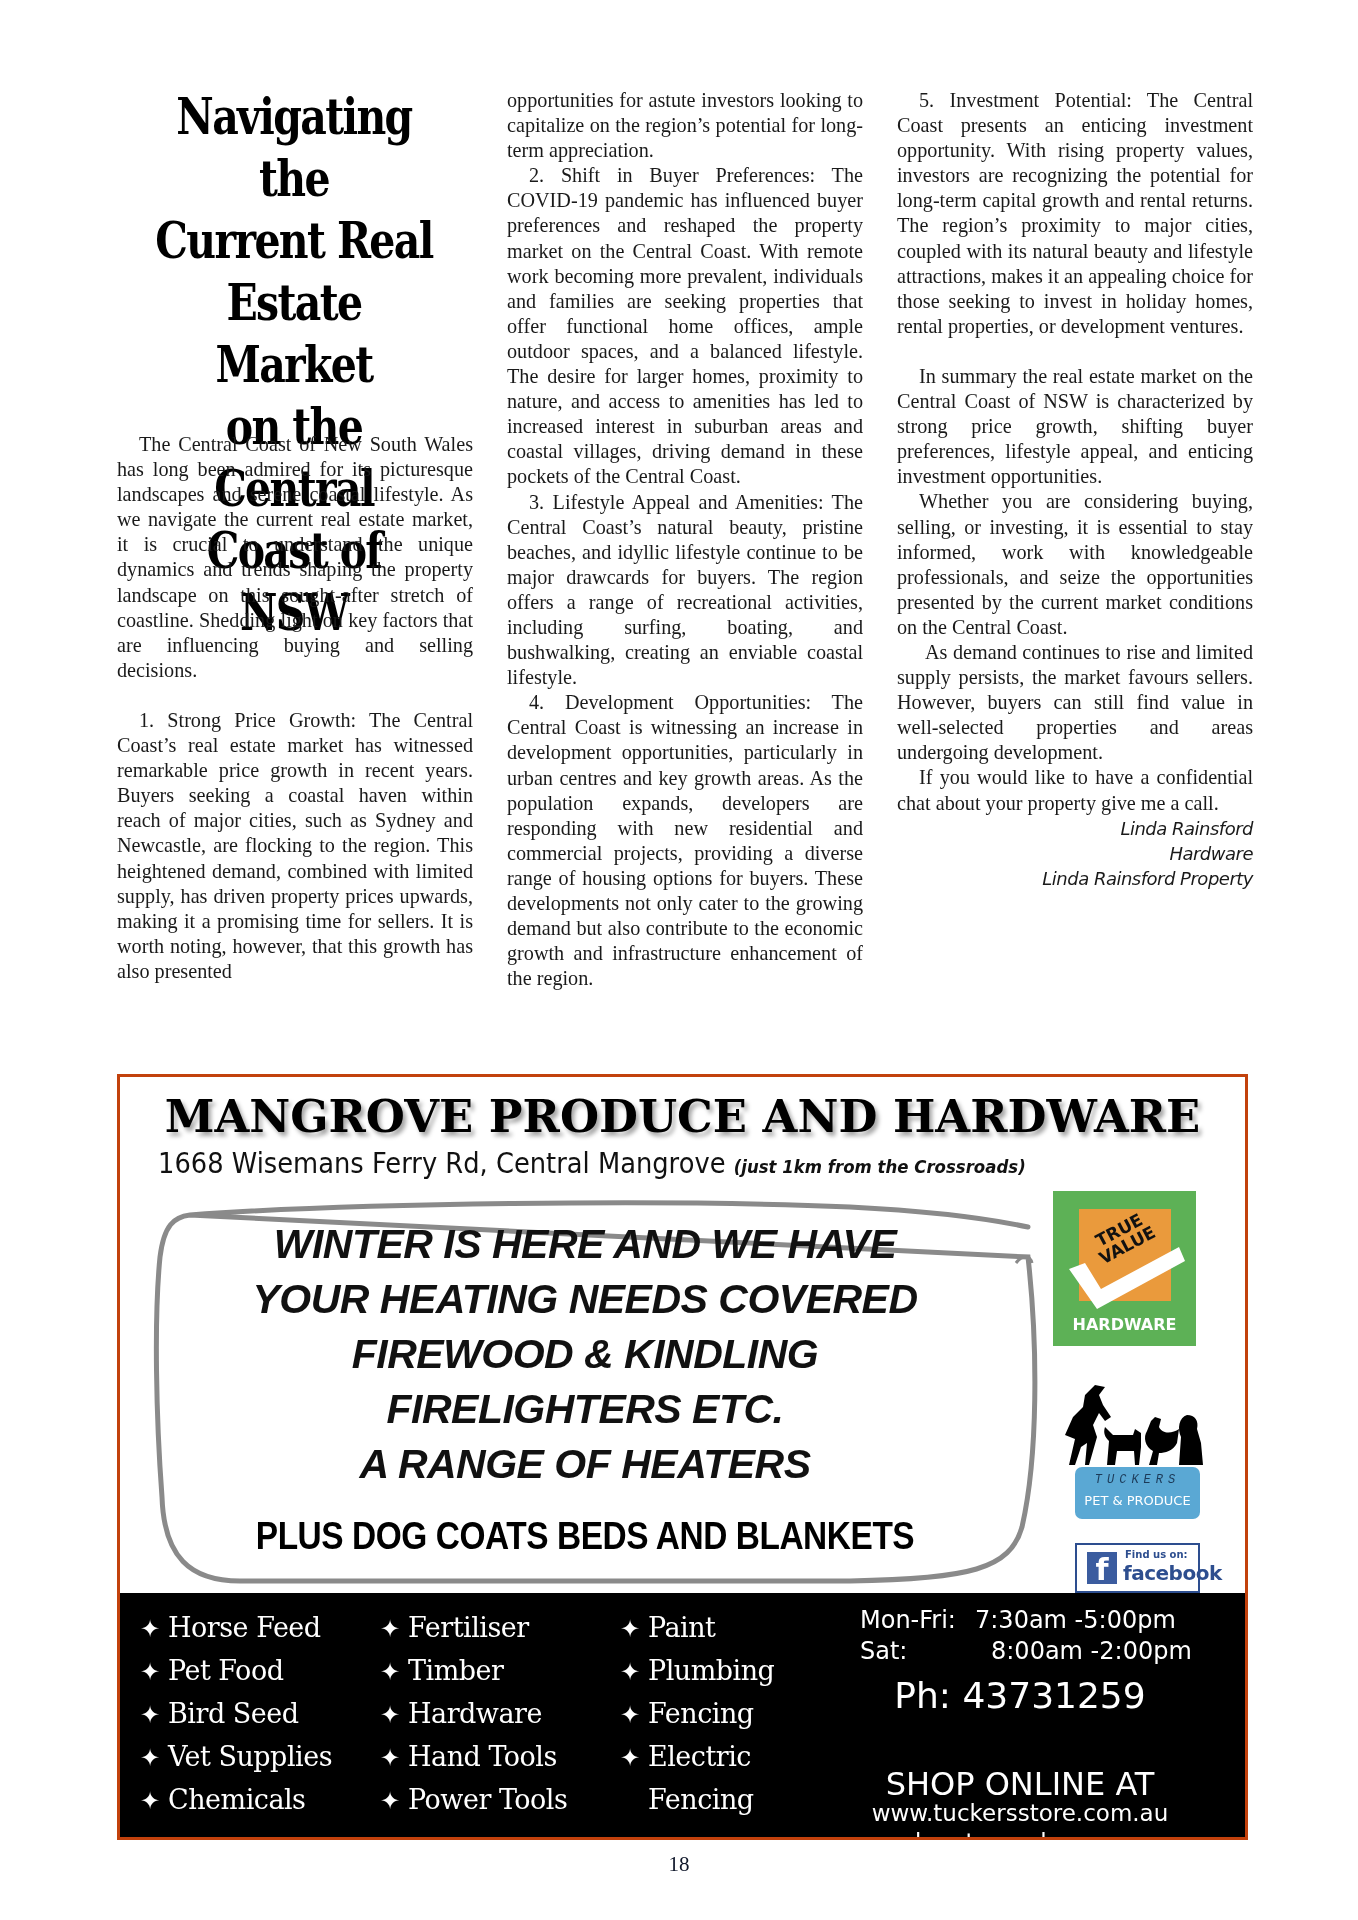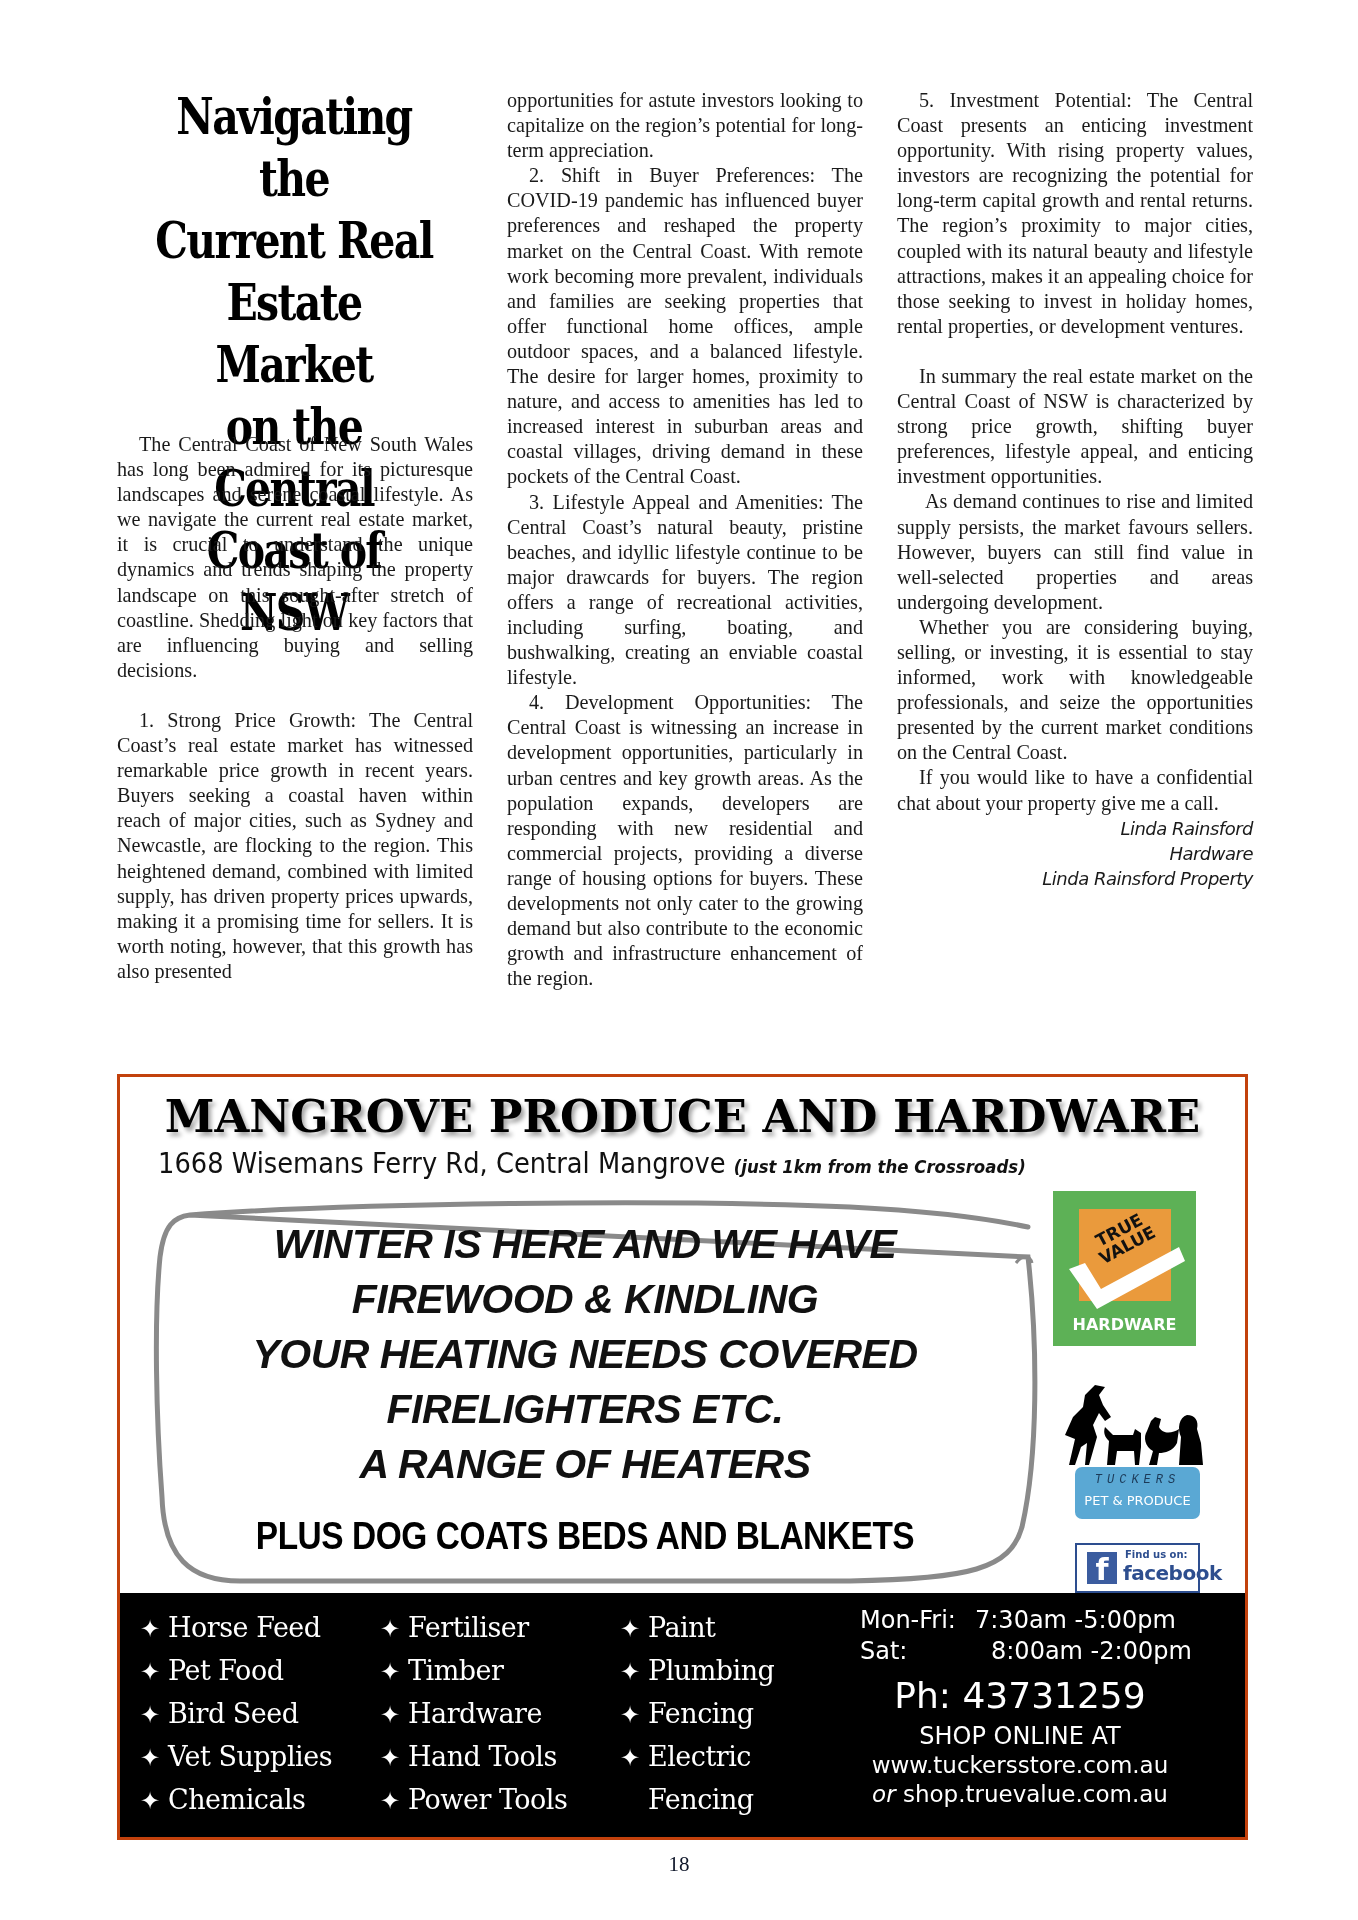--- a/index.html
+++ b/index.html
@@ -44,21 +44,21 @@
   .fb-word { position:absolute; left:46px; top:16px; font-family:"DejaVu Sans", sans-serif; font-weight:bold; font-size:20px; color:#2d4e8f; letter-spacing:-0.5px; }
 
   .band { position:absolute; left:0; top:516px; width:100%; height:250px; background:#000; color:#fff; }
   .prodcol { position:absolute; top:14px; font-family:"DejaVu Serif", serif; font-size:27px; line-height:41px; color:#fff; letter-spacing:-0.5px; }
   .prodcol div { white-space:nowrap; }
   .prodcol .star { display:inline-block; width:28px; font-size:24px; }
   .hours { position:absolute; left:740px; top:12px; width:390px; font-family:"DejaVu Sans", sans-serif; color:#fff; }
   .hrow { font-size:24px; line-height:31px; white-space:nowrap; }
   .hrow .d { display:inline-block; width:115px; }
   .ph { font-size:36px; line-height:50px; text-align:center; width:320px; margin-top:4px; }
-  .shop { font-size:24px; line-height:30px; text-align:center; width:320px; }
+  .shop { font-size:32px; line-height:30px; text-align:center; width:320px;margin-top:48px; }
   .url { font-size:23px; line-height:29px; text-align:center; width:320px; white-space:nowrap; }
   .url i { font-weight:normal; }
 
   .pagenum { position:absolute; left:0; width:1358px; top:1852px; text-align:center; font-size:21px; color:#0f172a; }
 </style>
 </head>
 <body>
 
 <div class="title">
   <span>Navigating the</span>
@@ -76,22 +76,22 @@
 <div class="col" id="col2">
   <p class="noind">opportunities for astute investors looking to capitalize on the region’s potential for long-term appreciation.</p>
   <p>2. Shift in Buyer Preferences: The COVID-19 pandemic has influenced buyer preferences and reshaped the property market on the Central Coast. With remote work becoming more prevalent, individuals and families are seeking properties that offer functional home offices, ample outdoor spaces, and a balanced lifestyle. The desire for larger homes, proximity to nature, and access to amenities has led to increased interest in suburban areas and coastal villages, driving demand in these pockets of the Central Coast.</p>
   <p>3. Lifestyle Appeal and Amenities: The Central Coast’s natural beauty, pristine beaches, and idyllic lifestyle continue to be major drawcards for buyers. The region offers a range of recreational activities, including surfing, boating, and bushwalking, creating an enviable coastal lifestyle.</p>
   <p>4. Development Opportunities: The Central Coast is witnessing an increase in development opportunities, particularly in urban centres and key growth areas. As the population expands, developers are responding with new residential and commercial projects, providing a diverse range of housing options for buyers. These developments not only cater to the growing demand but also contribute to the economic growth and infrastructure enhancement of the region.</p>
 </div>
 
 <div class="col" id="col3">
   <p>5. Investment Potential: The Central Coast presents an enticing investment opportunity. With rising property values, investors are recognizing the potential for long-term capital growth and rental returns. The region’s proximity to major cities, coupled with its natural beauty and lifestyle attractions, makes it an appealing choice for those seeking to invest in holiday homes, rental properties, or development ventures.</p>
   <p class="gap">In summary the real estate market on the Central Coast of NSW is characterized by strong price growth, shifting buyer preferences, lifestyle appeal, and enticing investment opportunities.</p>
+  <p>Whether you are considering buying, selling, or investing, it is essential to stay informed, work with knowledgeable professionals, and seize the opportunities presented by the current market conditions on the Central Coast.</p>
   <p style="text-indent:28px">As demand continues to rise and limited supply persists, the market favours sellers. However, buyers can still find value in well-selected properties and areas undergoing development.</p>
-  <p>Whether you are considering buying, selling, or investing, it is essential to stay informed, work with knowledgeable professionals, and seize the opportunities presented by the current market conditions on the Central Coast.</p>
   <p>If you would like to have a confidential chat about your property give me a call.</p>
   <p class="sig">Linda Rainsford</p>
   <p class="sig">Hardware</p>
   <p class="sig">Linda Rainsford Property</p>
 </div>
 
 <div class="ad">
   <div class="ad-name">MANGROVE PRODUCE AND HARDWARE</div>
   <div class="ad-addr">
     <span>1668 Wisemans Ferry Rd, Central Mangrove</span>
@@ -99,22 +99,22 @@
   </div>
 
   <div class="bubble">
     <svg width="890" height="392" viewBox="0 0 890 392">
       <path d="M40 18 C 200 6, 520 2, 700 10 C 780 14, 840 22, 878 30 M 878 60 C 888 150, 888 260, 872 330 C 860 372, 820 382, 700 384 L 90 384 C 40 384, 14 360, 12 300 C 6 220, 4 120, 10 60 C 14 28, 24 20, 40 18 Z" fill="none" stroke="#8a8a8a" stroke-width="5" stroke-linecap="round"></path>
       <path d="M866 66 C 872 58, 880 58, 882 66" fill="none" stroke="#8a8a8a" stroke-width="3"></path>
     </svg>
   </div>
   <div class="promo">
     <span>WINTER IS HERE AND WE HAVE</span>
+    <span>YOUR HEATING NEEDS COVERED</span>
     <span>FIREWOOD &amp; KINDLING</span>
-    <span>YOUR HEATING NEEDS COVERED</span>
     <span>FIRELIGHTERS ETC.</span>
     <span>A RANGE OF HEATERS</span>
   </div>
   <div class="plus">PLUS DOG COATS BEDS AND BLANKETS</div>
 
   <div class="tv">
     <div class="tv-orange"></div>
     <svg class="tv-check" width="120" height="80" viewBox="0 0 120 80">
       <path d="M2 38 L 18 32 L 34 58 L 112 16 L 118 30 L 30 78 Z" fill="#ffffff"></path>
     </svg>

